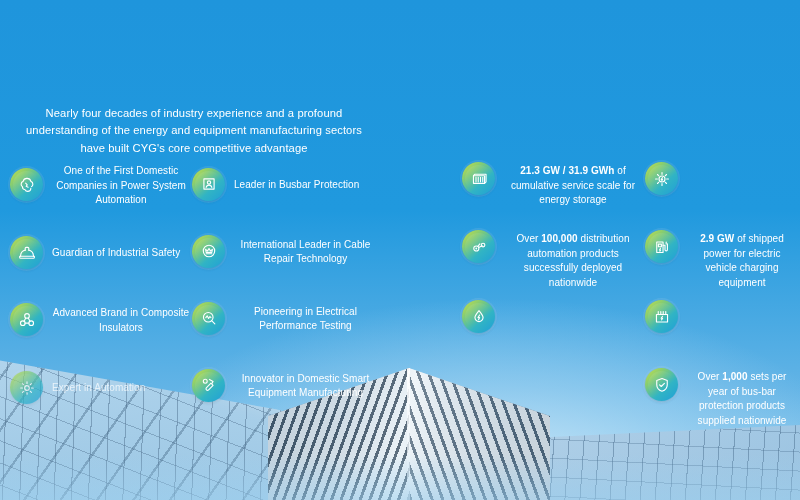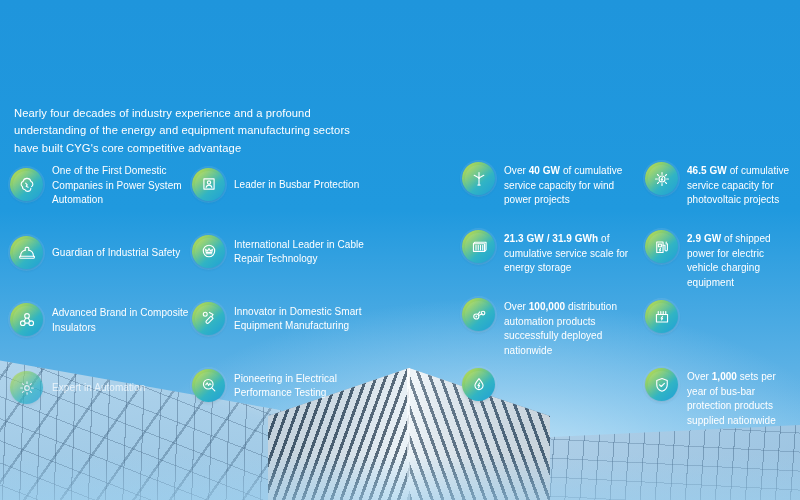--- a/index.html
+++ b/index.html
@@ -4,20 +4,21 @@
 <style>
   html,body{margin:0;padding:0;}
   body{
     width:800px;height:500px;overflow:hidden;
     font-family:"Liberation Sans",sans-serif;
     background:#249ade;
   }
   #stage{
     position:relative;width:800px;height:500px;overflow:hidden;
     background:linear-gradient(180deg,#1f95dc 0%,#2099de 42%,#63b4e6 78%,#9cd0ef 100%);
+    text-align:center;
   }
 
   
   .sky-glow{
     position:absolute;inset:0;
     background:radial-gradient(ellipse 70% 55% at 62% 96%, rgba(210,235,250,.85) 0%, rgba(190,226,247,.45) 35%, rgba(140,200,235,0) 66%);
     pointer-events:none;
   }
 
   
@@ -246,56 +247,45 @@
                 <path d="M8.2 13.8l-.7-4 2.6 2 1.9-3 1.9 3 2.6-2-.7 4z"></path>
                 <path d="M8.2 15.6h7.6"></path>
               </svg>
             </span>
             <span class="txt">International Leader in Cable Repair Technology</span>
           </div>
 
           <div class="item">
             <span class="badge">
               <svg viewBox="0 0 24 24">
+                <circle cx="11" cy="11" r="6.4"></circle>
+                <path d="M15.8 15.8l4 4"></path>
+                <path d="M7.8 11.6l1.9-2.4 1.8 3.4 1.7-2.6 1.4 1.6"></path>
+              </svg>
+            </span>
+            <span class="txt">Pioneering in Electrical Performance Testing</span>
+          </div>
+
+          <div class="item">
+            <span class="badge">
+              <svg viewBox="0 0 24 24">
                 <circle cx="7" cy="7" r="2.6"></circle>
                 <path d="M12.6 4.6l4.8 2.6-1.5 2.7"></path>
                 <path d="M14.6 9.6l-6.2 6.3a2 2 0 0 0 2.8 2.8l6.2-6.3z"></path>
               </svg>
             </span>
             <span class="txt">Innovator in Domestic Smart Equipment Manufacturing</span>
           </div>
 
-          <div class="item">
-            <span class="badge">
-              <svg viewBox="0 0 24 24">
-                <circle cx="11" cy="11" r="6.4"></circle>
-                <path d="M15.8 15.8l4 4"></path>
-                <path d="M7.8 11.6l1.9-2.4 1.8 3.4 1.7-2.6 1.4 1.6"></path>
-              </svg>
-            </span>
-            <span class="txt">Pioneering in Electrical Performance Testing</span>
-          </div>
-
         </div>
       </div>
 
       <div class="col col-3">
         <div class="stack">
 
-          <div class="item">
-            <span class="badge">
-              <svg viewBox="0 0 24 24">
-                <path d="M12 11v9"></path>
-                <path d="M10.4 20h3.2"></path>
-                <path d="M12 9.6V3.4M11 10l-5.4-3M13 10l5.4-3"></path>
-                <circle cx="12" cy="10.6" r="1.2" class="f"></circle>
-              </svg>
-            </span>
-            <span class="txt"><span>Over </span><b>40 GW</b><span> of cumulative service capacity for wind power projects</span></span>
-          </div>
 
           <div class="item">
             <span class="badge">
               <svg viewBox="0 0 24 24">
                 <path d="M4.6 7.6h14.8v10.2H4.6z"></path>
                 <path d="M4.6 7.6l2-2h14.8v10.2l-2 2"></path>
                 <path d="M8 9.6v6.2M11 9.6v6.2M14 9.6v6.2M17 9.6v6.2"></path>
               </svg>
             </span>
             <span class="txt"><span></span><b>21.3 GW / 31.9 GWh</b><span> of cumulative service scale for energy storage</span></span>
@@ -330,21 +320,20 @@
         <div class="stack">
 
           <div class="item">
             <span class="badge">
               <svg viewBox="0 0 24 24">
                 <circle cx="12" cy="12" r="4"></circle>
                 <path d="M12 3.4v2.4M12 18.2v2.4M3.4 12h2.4M18.2 12h2.4M6 6l1.7 1.7M16.3 16.3L18 18M18 6l-1.7 1.7M7.7 16.3L6 18"></path>
                 <path d="M12.7 10.2l-1.7 2.4h1.8l-1.3 2"></path>
               </svg>
             </span>
-            <span class="txt"><span></span><b>46.5 GW</b><span> of cumulative service capacity for photovoltaic projects</span></span>
           </div>
 
           <div class="item">
             <span class="badge">
               <svg viewBox="0 0 24 24">
                 <path d="M5 5.4h8.4v14H5z"></path>
                 <path d="M7.2 8.2h4v3.4h-4z"></path>
                 <path d="M13.4 9.6h2.6v6a1.6 1.6 0 0 0 3.2 0V7.6"></path>
                 <path d="M17.6 5.4v2.6"></path>
                 <path d="M10 13.6l-1.4 2.4h1.6l-1 1.8"></path>

